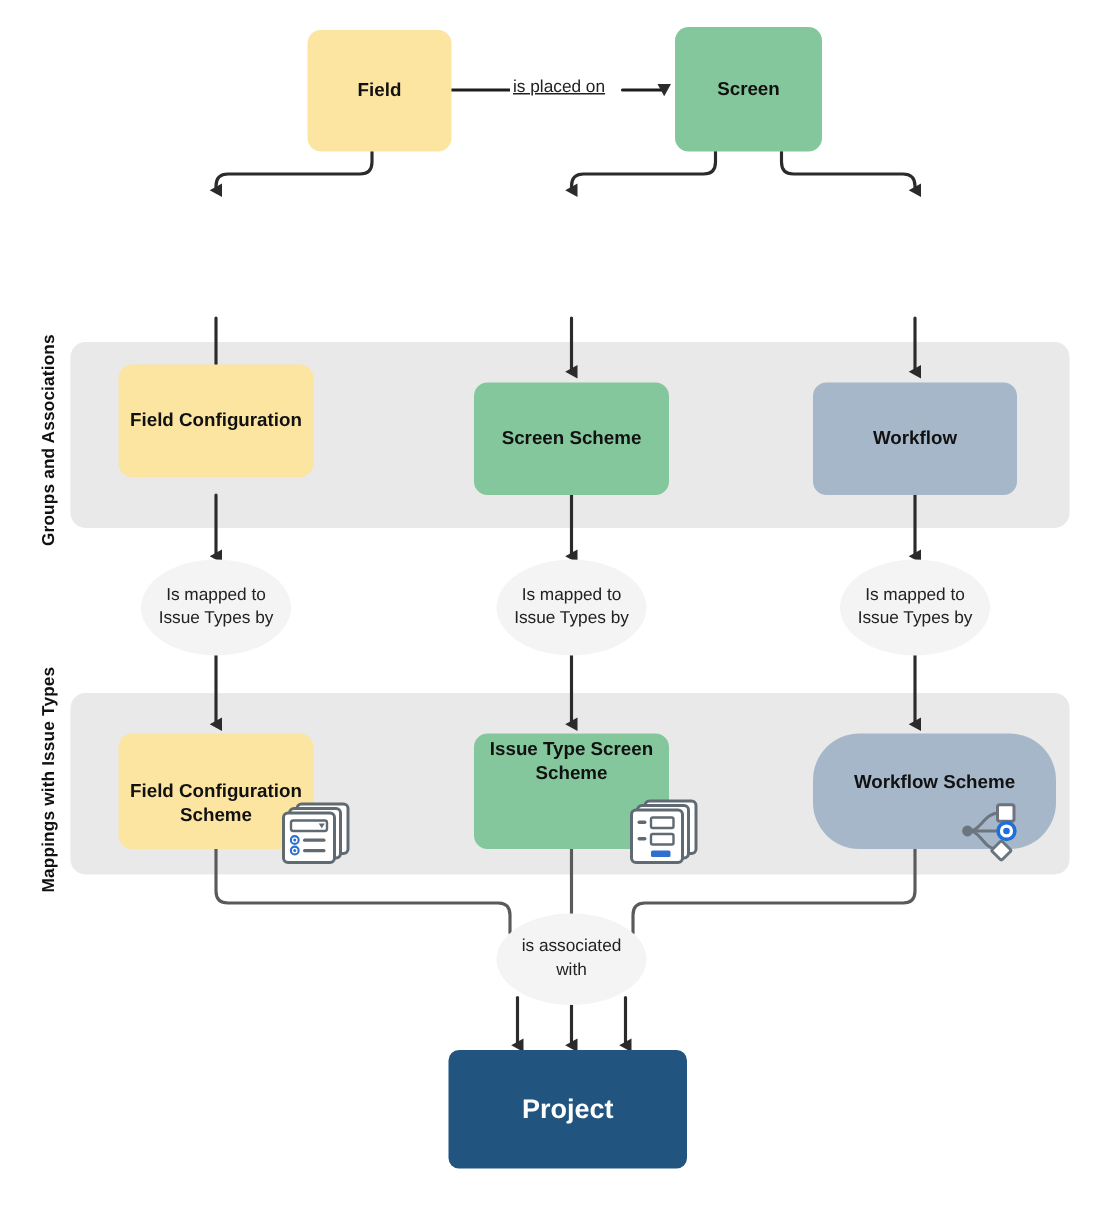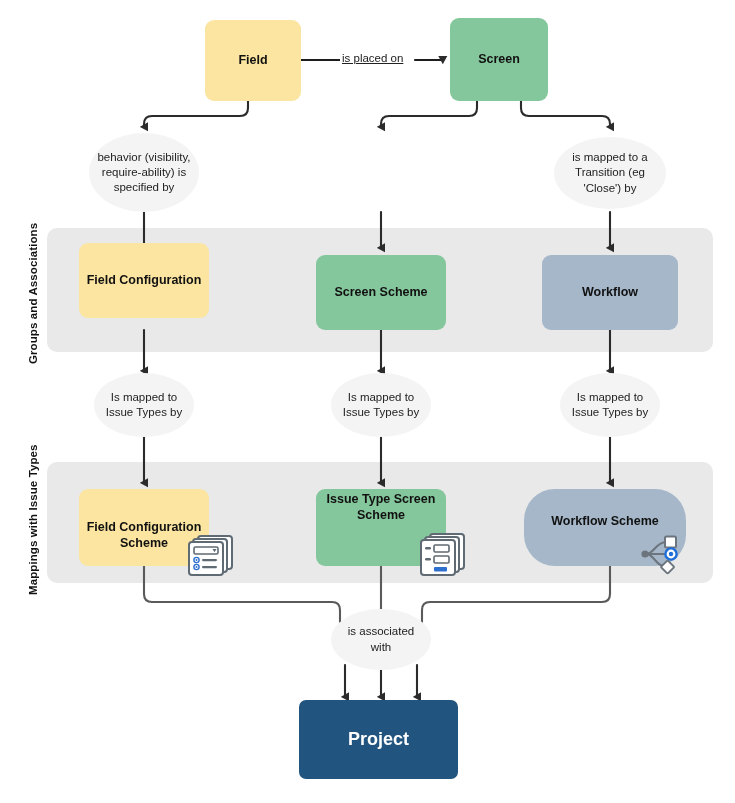--- a/index.html
+++ b/index.html
@@ -132,42 +132,40 @@
       <path d="M417,665 L417,697" stroke="#2b2b2b" marker-end="url(#arrow)"></path>
     </g>
   </svg>
 
   <div class="node yellow" style="left:205px; top:20px; width:96px; height:81px;">Field</div>
 
   <div class="node green" style="left:450px; top:18px; width:98px; height:83px;">Screen</div>
 
   <div class="edge-label" style="left:340px; top:52px;">is placed on</div>
 
-  <div class="ellipse" style="left:89px; top:133px; width:110px; height:79px;">behavior (visibility, require-ability) is specified by</div>
-
-
-  <div class="ellipse" style="left:554px; top:137px; width:112px; height:72px;">is mapped to a Transition (eg 'Close') by</div>
+
+
 
   <div class="node yellow" style="left:79px; top:243px; width:130px; height:75px;">Field Configuration</div>
 
   <div class="node blue" style="left:542px; top:255px; width:136px; height:75px;">Workflow</div>
 
   <div class="node green" style="left:316px; top:255px; width:130px; height:75px;">Screen Scheme</div>
 
   <div class="ellipse" style="left:94px; top:373px; width:100px; height:64px;">Is mapped to Issue Types by</div>
 
   <div class="ellipse" style="left:331px; top:373px; width:100px; height:64px;">Is mapped to Issue Types by</div>
 
   <div class="ellipse" style="left:560px; top:373px; width:100px; height:64px;">Is mapped to Issue Types by</div>
 
   <div class="node yellow" style="left:79px; top:489px; width:130px; height:77px; align-items:flex-start; padding-top:30px;">Field Configuration Scheme</div>
 
   <div class="node green" style="left:316px; top:489px; width:130px; height:77px; align-items:flex-start; ">Issue Type Screen Scheme</div>
 
-  <div class="node blue" style="left:524px; top:489px; width:162px; height:77px; align-items:flex-start; padding-top:24px;border-radius:31px;">Workflow Scheme</div>
+  <div class="node blue" style="left:542px; top:489px; width:162px; height:77px; align-items:flex-start; padding-top:24px;border-radius:31px;">Workflow Scheme</div>
 
   <div class="deco-icon" style="left:186px; top:533px; width:52px; height:45px;">
     <svg width="52" height="45" viewBox="0 0 52 45">
       <rect x="12" y="3" width="34" height="33" rx="3" fill="#ffffff" stroke="#5f6a72" stroke-width="2"></rect>
       <rect x="7" y="6" width="34" height="33" rx="3" fill="#ffffff" stroke="#5f6a72" stroke-width="2"></rect>
       <rect x="3" y="9" width="34" height="33" rx="3" fill="#ffffff" stroke="#5f6a72" stroke-width="2"></rect>
       <rect x="8" y="14" width="24" height="7" rx="1.5" fill="#ffffff" stroke="#5f6a72" stroke-width="1.6"></rect>
       <path d="M26.5,16 L30.5,16 L28.5,19.2 Z" fill="#5f6a72"></path>
       <circle cx="10.5" cy="27" r="2.6" fill="#ffffff" stroke="#2f6fce" stroke-width="1.4"></circle>
       <circle cx="10.5" cy="27" r="1" fill="#2f6fce"></circle>

